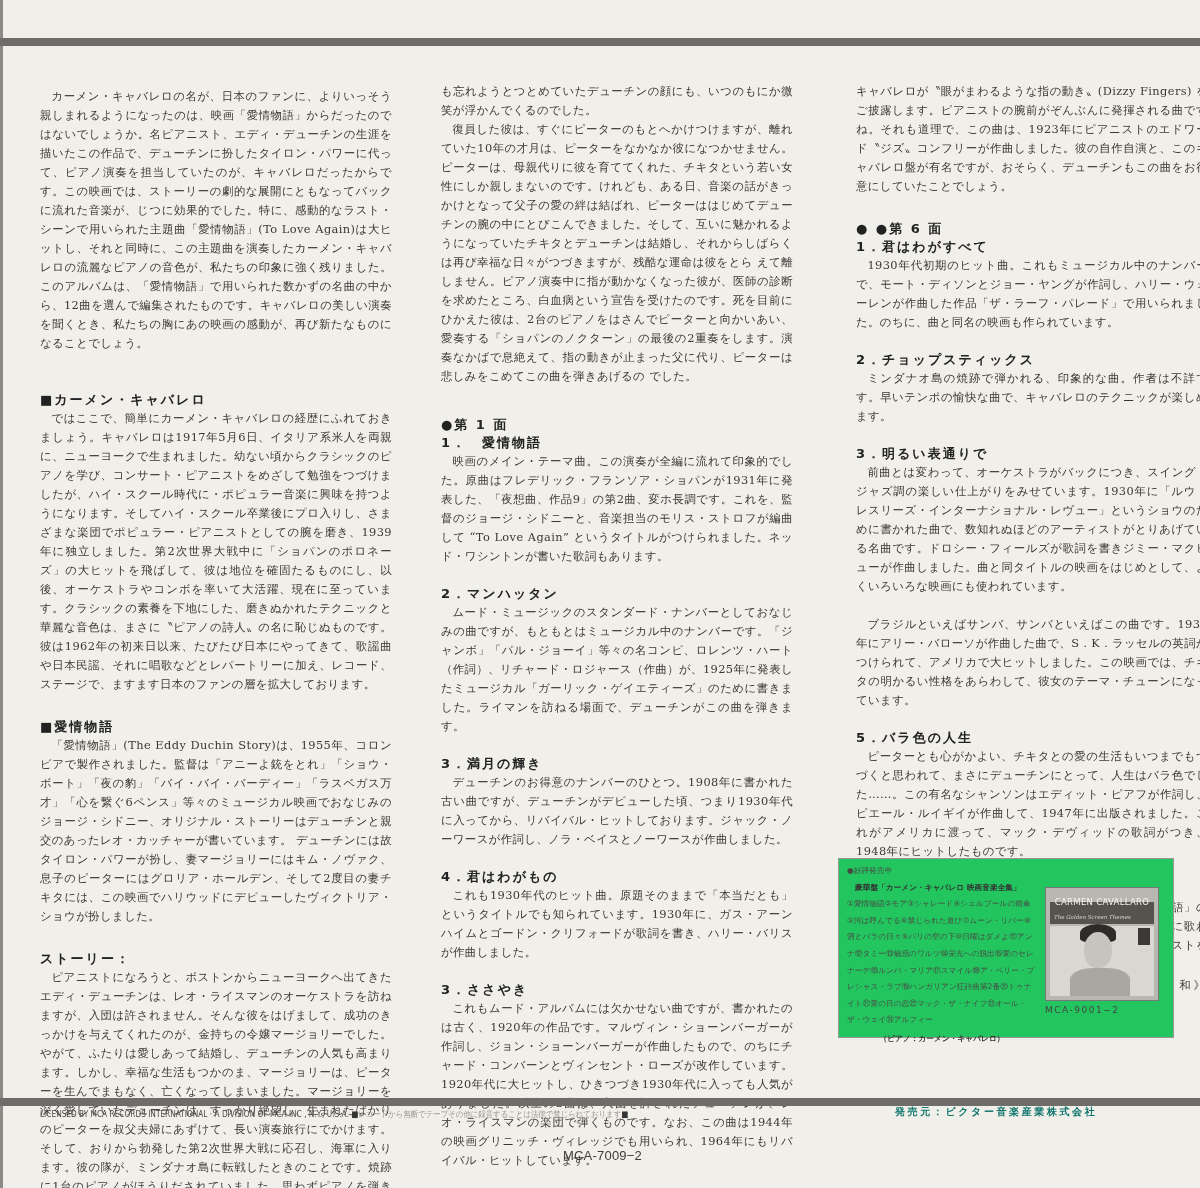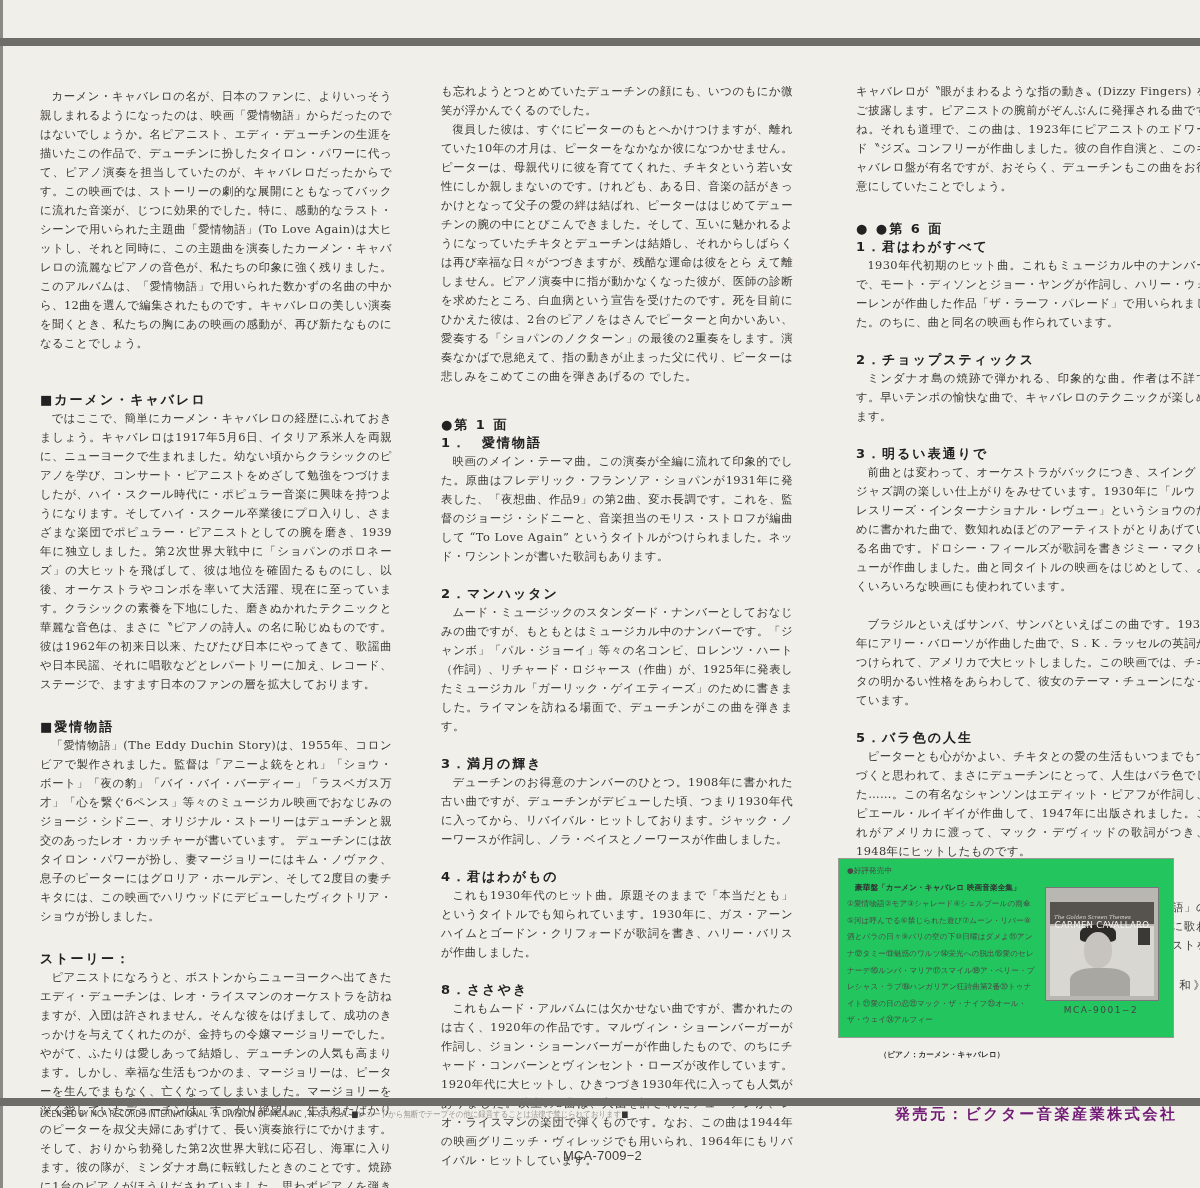--- a/index.html
+++ b/index.html
@@ -40,31 +40,31 @@
   .ad-box {
     position: absolute; left: 838px; top: 858px; width: 334px; height: 178px;
     border: 1px solid #9a9893; background: #22c55e;
   }
   .ad-text {
     position: absolute; left: 8px; top: 4px; width: 190px;
     font-family: "DejaVu Sans", "Liberation Sans", sans-serif;
     font-size: 7.6px; line-height: 16.6px; color: #4a4845; letter-spacing: 0.1px;
   }
   .ad-title { font-weight: bold; color: #333; padding-left: 8px; }
-  .ad-credit { text-align: center; font-weight: bold; color: #333; margin-top: 18px; }
+  .ad-credit { text-align: center; font-weight: bold; color: #333; margin-top: 2px; }
   .ad-cover {
     position: absolute; left: 206px; top: 28px; width: 112px; height: 112px;
     border: 1px solid #777; background: #b9b7b2; overflow: hidden;
   }
   .cover-band {
     position: absolute; left: 4px; top: 14px; width: 104px; height: 22px;
     background: #56534f;
   }
   .cover-title {
-    position: absolute; left: 4px; top: 32px; width: 104px;
+    position: absolute; left: 4px; top: 9px; width: 104px;
     font-family: "DejaVu Sans", "Liberation Sans", sans-serif;
     font-size: 8.5px; color: #f4f3ef; text-align: center; letter-spacing: 0.3px;
   }
   .cover-sub {
     position: absolute; left: 8px; top: 26px; width: 96px;
     font-family: "DejaVu Serif", serif; font-style: italic;
     font-size: 5.5px; color: #d8d6d0;
   }
   .cover-logo {
     position: absolute; left: 92px; top: 40px; width: 12px; height: 17px;
@@ -82,34 +82,34 @@
     position: absolute; left: 34px; top: 36px; width: 36px; height: 18px;
     border-radius: 50% 50% 20% 20%; background: #2d2b28;
   }
   .body-shape {
     position: absolute; left: 24px; top: 80px; width: 60px; height: 28px;
     border-radius: 40% 40% 0 0; background: #a9a7a2;
   }
   .ad-catalog {
     position: absolute; left: 206px; top: 146px; width: 112px;
     font-family: "DejaVu Sans", "Liberation Sans", sans-serif;
-    font-size: 9px; letter-spacing: 1.5px; color: #444; text-align: center;
+    font-size: 9px; letter-spacing: 1.5px; color: #444; 
   }
   .license {
     position: absolute; left: 40px; top: 1109px;
     font-family: "DejaVu Sans", "Liberation Sans", sans-serif;
     font-size: 8.6px; letter-spacing: 0px; color: #4a4845;
     transform: scaleX(0.86); transform-origin: left center; white-space: nowrap;
   }
   .license .jp { color: #9a9893; }
   .license .sq { color: #333; }
   .publisher {
     position: absolute; left: 895px; top: 1105px;
     font-family: "DejaVu Sans", "Liberation Sans", sans-serif;
-    font-weight: bold; font-size: 15px; color: #701a75; letter-spacing: 2.6px;
+    font-weight: bold; font-size: 10px; color: #0f766e; letter-spacing: 2.6px;
     white-space: nowrap;
   }
   .catalog-no {
     position: absolute; left: 563px; top: 1148px;
     font-family: "Liberation Sans", "DejaVu Sans", sans-serif;
     font-size: 13px; color: #3d3b38; letter-spacing: 0.2px;
   }
 </style>
 </head>
 <body>
@@ -149,21 +149,21 @@
     <h4 class="h">3．満月の輝き</h4>
     <p>デューチンのお得意のナンバーのひとつ。1908年に書かれた古い曲ですが、デューチンがデビューした頃、つまり1930年代に入ってから、リバイバル・ヒットしております。ジャック・ノーワースが作詞し、ノラ・ベイスとノーワースが作曲しました。</p>
   </div>
   <div class="sec-gap"></div>
   <div>
     <h4 class="h">4．君はわがもの</h4>
     <p>これも1930年代のヒット曲。原題そのままで「本当だとも」というタイトルでも知られています。1930年に、ガス・アーンハイムとゴードン・クリフォードが歌詞を書き、ハリー・バリスが作曲しました。</p>
   </div>
   <div class="sec-gap"></div>
   <div>
-    <h4 class="h">8．ささやき</h4>
+    <h4 class="h">3．ささやき</h4>
     <p>これもムード・アルバムには欠かせない曲ですが、書かれたのは古く、1920年の作品です。マルヴィン・ショーンバーガーが作詞し、ジョン・ショーンバーガーが作曲したもので、のちにチャード・コンバーンとヴィンセント・ローズが改作しています。1920年代に大ヒットし、ひきつづき1930年代に入っても人気がありました。以上の3曲は、入団を許されたデューチンが、レオ・ライスマンの楽団で弾くものです。なお、この曲は1944年の映画グリニッチ・ヴィレッジでも用いられ、1964年にもリバイバル・ヒットしています。</p>
   </div>
   <div class="sec-gap"></div>
 
 </div>
 
 <div class="col c3">
   <p class="noindent">キャバレロが〝眼がまわるような指の動き〟(Dizzy Fingers) をご披露します。ピアニストの腕前がぞんぶんに発揮される曲ですね。それも道理で、この曲は、1923年にピアニストのエドワード〝ジズ〟コンフリーが作曲しました。彼の自作自演と、このキャバレロ盤が有名ですが、おそらく、デューチンもこの曲をお得意にしていたことでしょう。</p>
   <div class="sec-gap" style="height:24px"></div>
   <h3 class="h">● ●第 6 面</h3>

